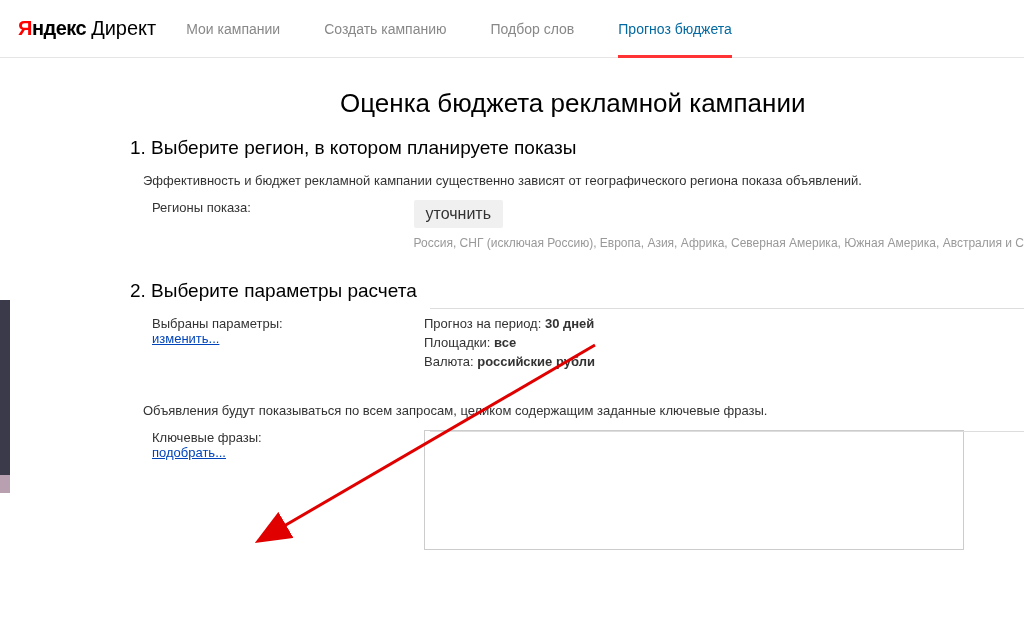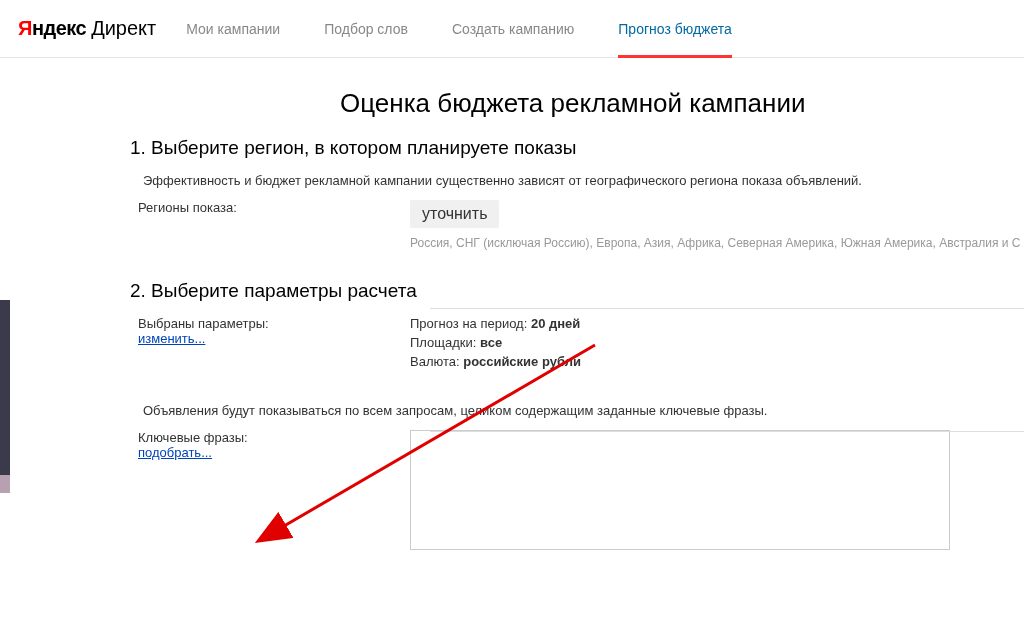--- a/index.html
+++ b/index.html
@@ -109,21 +109,21 @@
   .section-divider {
     position: absolute;
     top: 28px;
     left: 300px;
     right: -200px;
     height: 1px;
     background: #ddd;
   }
   .row {
     display: flex;
-    margin-left: 8px;
+    margin-left: 22px;
     font-size: 13px;
   }
   .label-col {
     width: 272px;
     color: #333;
   }
   .value-col {
     flex: 1;
   }
   .link {
@@ -195,22 +195,22 @@
 <div class="left-strip2"></div>
 
 <div class="header">
   <div class="logo">
     <span class="ya">Я</span>
       <span class="ndex">ндекс</span>
     <span class="direct">Директ</span>
   </div>
   <div class="nav">
     <div class="nav-item">Мои кампании</div>
+    <div class="nav-item">Создать кампанию</div>
     <div class="nav-item">Подбор слов</div>
-    <div class="nav-item">Создать кампанию</div>
     <div class="nav-item active">Прогноз бюджета</div>
   </div>
 </div>
 
 <div class="content">
   <h1 class="page-title">Оценка бюджета рекламной кампании</h1>
 
   <div class="section">
     <h2 class="section-title">1. Выберите регион, в котором планируете показы</h2>
     <p class="section-desc">Эффективность и бюджет рекламной кампании существенно зависят от географического региона показа объявлений.</p>
@@ -225,21 +225,21 @@
 
   <div class="section">
     <div class="section-divider"></div>
     <h2 class="section-title">2. Выберите параметры расчета</h2>
     <div class="row">
       <div class="label-col">
         <div>Выбраны параметры:</div>
         <span class="link">изменить...</span>
       </div>
       <div class="value-col">
-        <div class="param-line"><span>Прогноз на период: </span><span class="bold">20 дней</span></div>
+        <div class="param-line"><span>Прогноз на период: </span><span class="bold">30 дней</span></div>
         <div class="param-line"><span>Площадки: </span><span class="bold">все</span></div>
         <div class="param-line"><span>Валюта: </span><span class="bold">российские рубли</span></div>
       </div>
     </div>
   </div>
 
   <div class="section">
     <div class="section-divider"></div>
     <p class="section-desc">Объявления будут показываться по всем запросам, целиком содержащим заданные ключевые фразы.</p>
     <div class="row">

